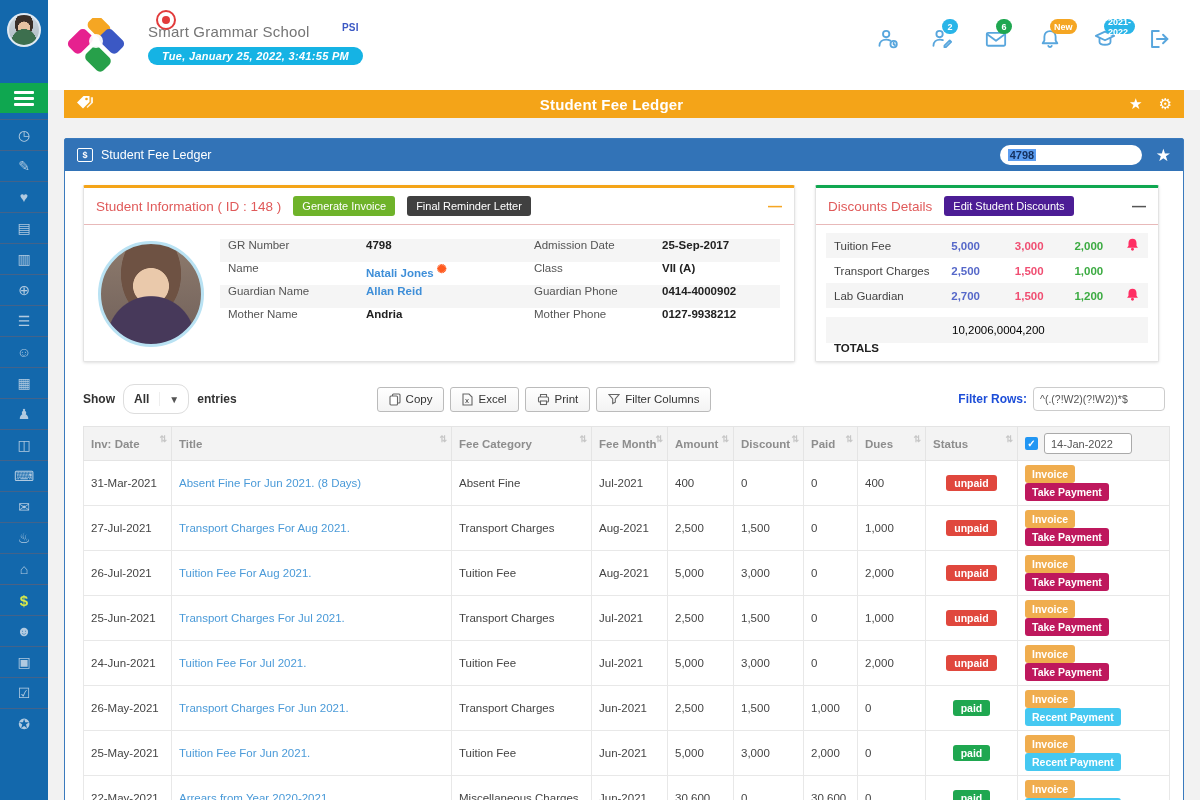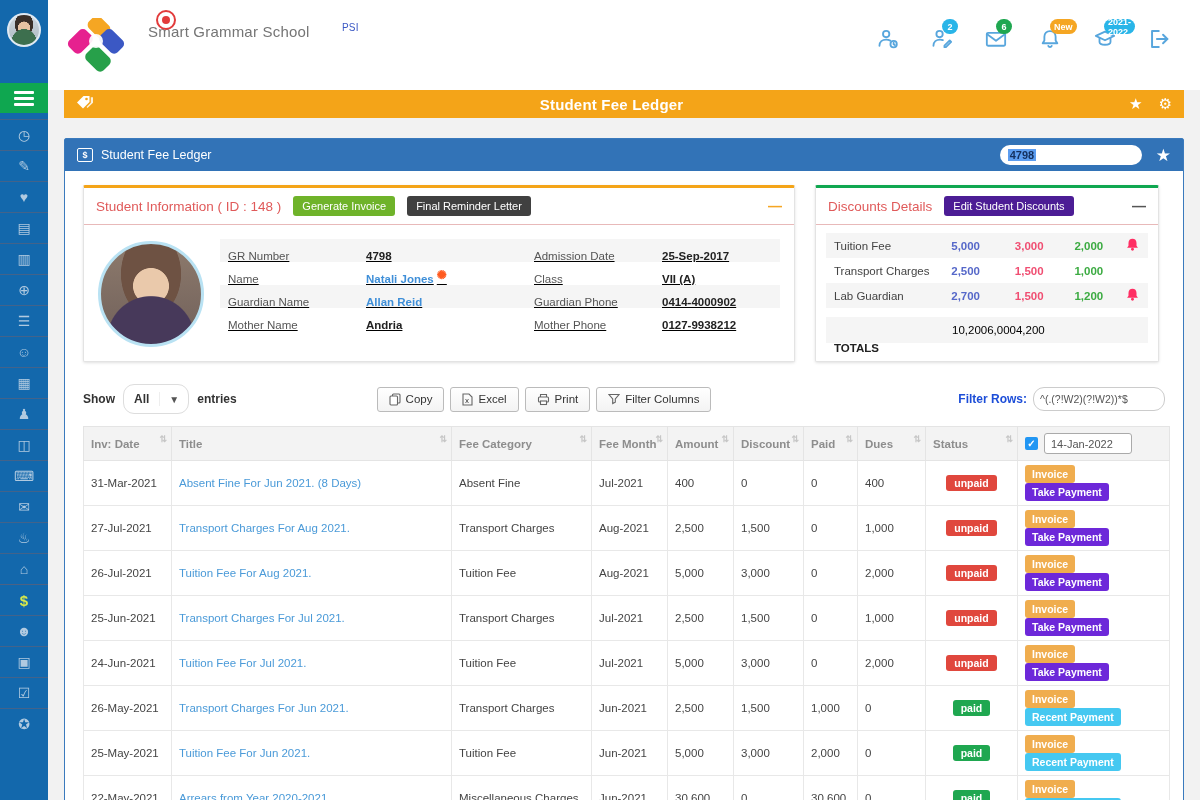--- a/index.html
+++ b/index.html
@@ -25,21 +25,21 @@
   
   .main { margin-left:48px; width:1152px; }
   .topbar { height:90px; background:#fff; position:relative; display:flex; align-items:flex-start; }
   .logo-wrap { position:relative; margin:18px 0 0 16px; width:70px; height:60px; }
   .record-dot { position:absolute; right:-42px; top:-8px; width:20px; height:20px; border:2px solid #e23b3b;
     border-radius:50%; background:#fff; }
   .record-dot::after { content:""; position:absolute; left:50%; top:50%; width:8px; height:8px; margin:-4px 0 0 -4px;
     border-radius:50%; background:#e23b3b; }
   .school-block { margin:22px 0 0 14px; }
   .school-name { font-size:15px; color:#757575; letter-spacing:.2px; }
-  .school-name sup { color:#3b58c4; font-size:10px; font-weight:normal;padding-left:28px; }
+  .school-name sup { color:#3b58c4; font-size:10px; font-weight:bold;padding-left:28px; }
   .date-pill { margin-top:7px; display:inline-block; background:#15b3e4; color:#fff; font-size:11px; font-weight:bold;
     font-style:italic; padding:3px 14px; border-radius:10px; letter-spacing:.3px; }
   .top-icons { margin-left:auto; margin-top:28px; margin-right:28px; display:flex; align-items:center; gap:30px; }
   .ticon { position:relative; cursor:pointer; }
   .ticon svg { display:block; }
   .tbadge { position:absolute; top:-9px; left:12px; min-width:16px; height:15px; border-radius:8px; color:#fff;
     font-size:9px; font-weight:bold; display:flex; align-items:center; justify-content:center; padding:0 4px; }
   .tbadge.cyan { background:#29b5e8; } .tbadge.green { background:#1fa750; } .tbadge.orange { background:#f5a623; }
 
   
@@ -73,21 +73,21 @@
   .discount-card { width:344px; border-top:3px solid #0fa750; }
 
   .sc-body { display:flex; padding:10px 14px 14px; }
   .photo { width:106px; height:106px; border-radius:50%; border:3px solid #b9e2f3; flex:none; margin-top:6px;
     background:
       radial-gradient(circle at 50% 96%, #47395a 0 40%, transparent 41%),
       radial-gradient(circle at 50% 42%, #eac9ab 0 23%, transparent 24%),
       radial-gradient(ellipse at 50% 30%, #6e5243 0 42%, transparent 43%),
       linear-gradient(#8d7a6c,#70605a); }
   .info-rows { flex:1; margin-left:16px; margin-top:4px; }
-  .info-row { display:flex; align-items:flex-end; height:23px; font-size:11.5px; padding:0 8px;text-decoration:underline; }
+  .info-row { display:flex; align-items:flex-start; height:23px; font-size:11.5px; padding:0 8px; }
   .info-row:nth-child(odd) { background:#f5f5f5; }
   .info-row .lab { width:138px; color:#555; } .info-row .lab2 { width:128px; color:#555; }
   .info-row .val { width:168px; font-weight:bold; color:#222; }
   .info-row .val.link { color:#3f8fd8; cursor:pointer; }
   .info-row .val2 { flex:1; font-weight:bold; color:#222; }
   .flower { color:#ff5a1f; font-size:12px; vertical-align:4px; margin-left:3px; cursor:pointer; }
 
   .dc-body { padding:8px 10px 10px; }
   .d-row { display:flex; align-items:center; height:25px; font-size:11.5px; padding:0 8px; }
   .d-row:nth-child(odd) { background:#f5f5f5; }
@@ -106,35 +106,35 @@
   .fake-select { display:flex; align-items:center; border:1px solid #ddd; border-radius:11px; height:30px;
     margin:0 8px; cursor:pointer; background:#fff; }
   .fake-select .fsv { padding:0 10px; font-weight:bold; border-right:1px solid #eee; }
   .fake-select .chev { padding:0 9px; color:#555; font-size:10px; }
   .entries-lbl { font-weight:bold; }
   .export-group { display:flex; margin-left:140px; gap:6px; }
   .ebtn { display:flex; align-items:center; gap:5px; border:1px solid #bbb; background:linear-gradient(#fff,#f3f3f3);
     border-radius:3px; padding:5px 11px; font-size:11.5px; color:#333; cursor:pointer; }
   .filter-wrap { margin-left:auto; display:flex; align-items:center; gap:6px; }
   .filter-lbl { color:#1d4ed8; font-weight:bold; font-size:12px; }
-  .filter-input { width:132px; height:24px; border:1px solid #ccc; border-radius:11px; font-size:10.5px; color:#555;
+  .filter-input { width:132px; height:24px; border:1px solid #ccc; border-radius:4px; font-size:10.5px; color:#555;
     padding:0 6px; font-family:"Liberation Sans",sans-serif; }
 
   
   table.fees { width:100%; border-collapse:collapse; table-layout:fixed; margin-top:12px; font-size:11.5px; }
   table.fees th { background:#f3f3f3; border:1px solid #e4e4e4; color:#8d8d8d; font-size:11.5px; font-weight:bold;
     text-align:left; padding:6px 7px; position:relative; }
   .sort { position:absolute; right:4px; top:7px; color:#c6c6c6; font-size:9px; }
   table.fees td { border:1px solid #e8e8e8; padding:4px 7px; color:#444; height:25px; background:#fff; }
   td.title a { color:#4a9ad8; text-decoration:none; cursor:pointer; }
   .badge { display:inline-block; color:#fff; font-size:10.5px; font-weight:bold; padding:2px 8px; border-radius:3px; }
   .badge.red { background:#e0473d; } .badge.green { background:#1fa750; }
   .abtn { display:inline-block; border:none; color:#fff; font-size:10.5px; font-weight:bold; padding:3px 7px;
     border-radius:3px; cursor:pointer; margin-right:4px; }
-  .abtn.orange { background:#f0ad4e; } .abtn.red { background:#6d28d9; } .abtn.cyan { background:#45c8f1; }
+  .abtn.orange { background:#f0ad4e; } .abtn.red { background:#be185d; } .abtn.cyan { background:#45c8f1; }
   .hdr-filter { display:flex; align-items:center; gap:6px; }
   .fake-check { width:13px; height:13px; background:#2196f3; border-radius:2px; color:#fff; font-size:10px;
     display:flex; align-items:center; justify-content:center; cursor:pointer; flex:none; }
   .date-input { width:88px; height:21px; border:1px solid #aaa; border-radius:3px; font-size:11px; color:#555;
     padding:0 6px; font-family:"Liberation Sans",sans-serif; background:#fff; }
 </style>
 </head>
 <body>
 
 <div class="sidebar">
@@ -218,20 +218,21 @@
         <rect x="36" y="15" width="24" height="17" rx="5" fill="#3b58c4" transform="rotate(45 48 23)"></rect>
         <rect x="22" y="32" width="24" height="18" rx="5" fill="#27a04a" transform="rotate(45 34 41)"></rect>
         <circle cx="32" cy="23" r="7" fill="#ffffff" opacity="0.92"></circle>
       </svg>
       <div class="record-dot"></div>
     </div>
     <div class="school-block">
       <div class="school-name">
         <span>Smart Grammar School</span> <sup>PSI</sup>
       </div>
+      <div class="date-pill">Tue, January 25, 2022, 3:41:55 PM</div>
     </div>
     <div class="top-icons">
       <div class="ticon">
         <svg width="24" height="22" viewBox="0 0 18 18" fill="none" stroke="#58a6dd" stroke-width="1.5" stroke-linecap="round" stroke-linejoin="round">
           <circle cx="7.5" cy="5" r="2.6"></circle>
             <path d="M2 14.5c0-3.2 2.3-5 5.5-5 1.3 0 2.4.3 3.3.8"></path>
           <circle cx="13.6" cy="13.2" r="2.6"></circle>
             <path d="M13.6 12v1.3l1 .7"></path>
         </svg>
       </div>

